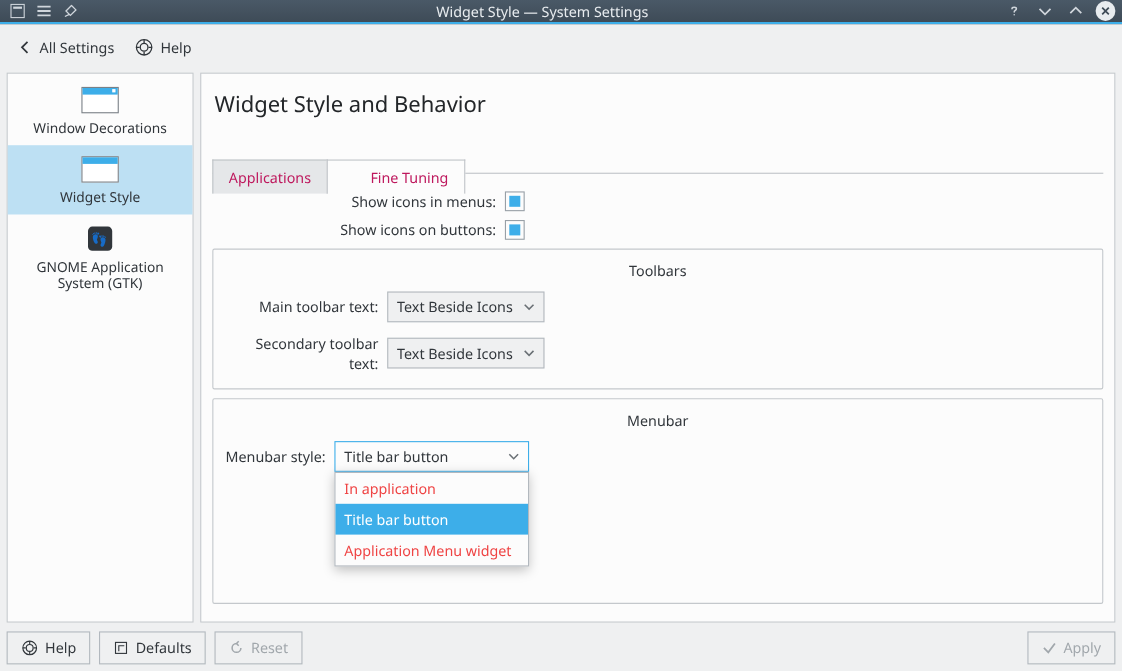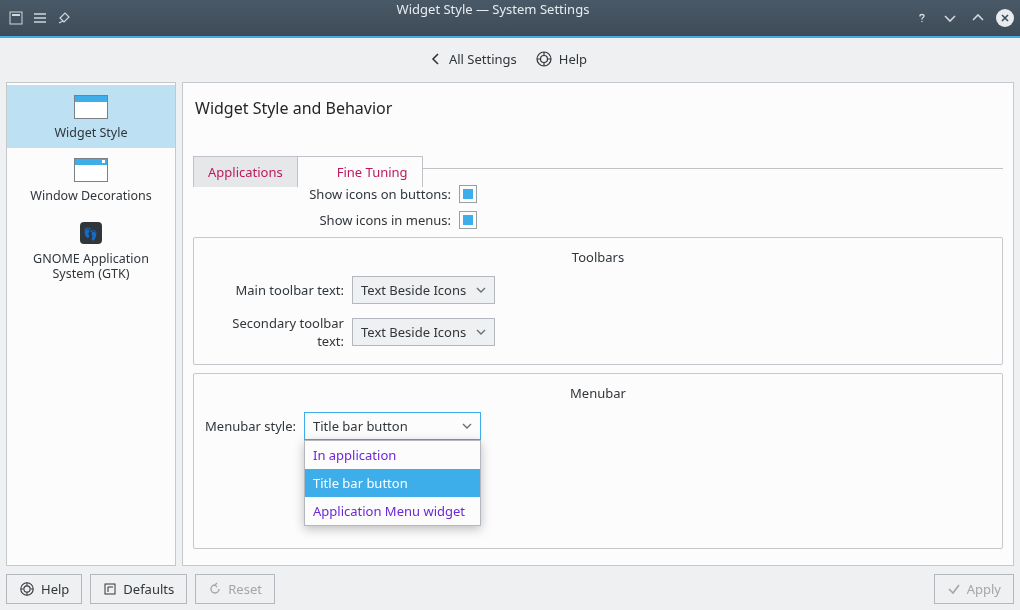--- a/index.html
+++ b/index.html
@@ -1,45 +1,45 @@
 <!DOCTYPE html>
 <html><head>
 <meta charset="utf-8">
 <style>
 * { box-sizing: border-box; margin: 0; padding: 0; font-family: "Noto Sans", "Segoe UI", sans-serif; font-size: 13px; }
 html, body { width: 1020px; height: 610px; overflow: hidden; }
 body { background: #0a1628; display: flex; flex-direction: column; }
 
 
-.titlebar { height: 38px; background: linear-gradient(#4a5967, #3e4b57); display: flex; padding: 0 6px; color: #e8ecef; border-bottom: 2px solid #3daee9; }
+.titlebar { height: 22px; background: linear-gradient(#4a5967, #3e4b57); display: flex; align-items: center; padding: 0 6px; color: #e8ecef; border-bottom: 2px solid #3daee9; }
 .titlebar .left-controls { display: flex; gap: 4px; align-items: center; }
 .titlebar .tb-icon { width: 20px; height: 20px; display: flex; align-items: center; justify-content: center; color: #d0d6dc; cursor: pointer; }
 .titlebar .title { flex: 1; text-align: center; color: #e8ecef; font-size: 13px; }
 .titlebar .right-controls { display: flex; gap: 8px; align-items: center; }
 .titlebar .close-btn { width: 18px; height: 18px; border-radius: 50%; background: #e8ecef; color: #3e4b57; display: flex; align-items: center; justify-content: center; cursor: pointer; }
 .titlebar .close-btn svg { width: 10px; height: 10px; }
 
 .window-body { flex: 1; background: #eff0f1; display: flex; flex-direction: column; padding: 6px; gap: 4px; }
 
 
-.top-toolbar { display: flex; align-items: center; gap: 10px; padding: 4px 10px 8px 6px; color: #31363b; justify-content: center; }
+.top-toolbar { display: flex; align-items: center; gap: 10px; padding: 4px 10px 8px 6px; color: #31363b; }
 .top-toolbar .tool-item { display: flex; align-items: center; gap: 6px; cursor: pointer; padding: 2px 4px; }
 
 .main-area { flex: 1; display: flex; gap: 6px; min-height: 0; }
 
 
 .sidebar { width: 170px; background: #fcfcfc; border: 1px solid #c4c8cc; display: flex; flex-direction: column; padding: 2px 0; }
 .side-item { display: flex; flex-direction: column; align-items: center; gap: 4px; padding: 8px 6px; text-align: center; cursor: pointer; color: #31363b; }
 .side-item.selected { background: #bde0f3; }
 .side-item .side-icon { width: 40px; height: 28px; display: flex; align-items: center; justify-content: center; }
 .side-item .side-label { font-size: 12.5px; line-height: 1.2; }
 
 
 .content { flex: 1; background: #fcfcfc; border: 1px solid #c4c8cc; padding: 8px 10px; display: flex; flex-direction: column; gap: 8px; min-height: 0; }
-.page-title { font-size: 16px; font-weight: 400; color: #232629; padding: 6px 2px 10px; }
+.page-title { font-size: 20px; font-weight: 400; color: #232629; padding: 6px 2px 10px; }
 
 
 .tabstrip { display: flex; border-bottom: 1px solid #bfc3c7; }
 .tab { padding: 6px 14px; border: 1px solid #bfc3c7; border-bottom: none; background: #e5e7e9; color: #be185d; cursor: pointer; position: relative; top: 19px; margin-right: -1px; text-align: right; }
 .tab.active { background: #fcfcfc; z-index: 2; padding-left: 39px; }
 
 .tab-panel { flex: 1; display: flex; flex-direction: column; gap: 8px; padding: 8px 0; }
 
 
 .form-row { display: flex; align-items: center; gap: 8px; }
@@ -54,21 +54,21 @@
 
 
 .combo { display: inline-flex; align-items: center; border: 1px solid #b2b8be; background: #eff0f1; min-width: 130px; height: 28px; padding: 0 8px 0 8px; cursor: pointer; color: #31363b; position: relative; }
 .combo.open { border-color: #3daee9; background: #fcfcfc; }
 .combo .combo-text { flex: 1; }
 .combo .combo-arrow { color: #6a7075; margin-left: 10px; }
 .combo.wide { min-width: 176px; gap: 44px; }
 
 
 .dropdown { position: absolute; left: -1px; top: 27px; width: calc(100% + 2px); background: #fcfcfc; border: 1px solid #b2b8be; box-shadow: 0 3px 10px rgba(0,0,0,.25); z-index: 20; }
-.dropdown .option { padding: 5px 8px; cursor: pointer; color: #6d28d9; }
+.dropdown .option { padding: 5px 8px; cursor: pointer; color: #ef4444; }
 .dropdown .option.highlight { background: #3daee9; color: #fff; }
 
 
 .bottom-bar { display: flex; gap: 8px; padding: 4px 0 0; }
 .btn { display: inline-flex; align-items: center; gap: 6px; height: 30px; padding: 0 12px; border: 1px solid #b2b8be; background: #eff0f1; color: #31363b; cursor: pointer; }
 .btn.disabled { color: #a1a7ac; cursor: default; }
 .spacer { flex: 1; }
 
 
 svg { display: block; }
@@ -144,62 +144,62 @@
           <circle cx="9" cy="9" r="3.5" fill="none" stroke="#31363b" stroke-width="1.2"></circle>
           <path d="M9 2v3M9 13v3M2 9h3M13 9h3" stroke="#31363b" stroke-width="1.2"></path>
         </svg>
       <span>Help</span>
     </div>
   </div>
 
   <div class="main-area">
 
     <div class="sidebar">
+      <div class="side-item">
+        <div class="side-icon">
+            <div class="win-thumb deco">
+              <div class="bar"></div>
+            </div>
+          </div>
+        <div class="side-label">Window Decorations</div>
+      </div>
       <div class="side-item selected">
         <div class="side-icon">
             <div class="win-thumb">
               <div class="bar"></div>
             </div>
           </div>
         <div class="side-label">Widget Style</div>
       </div>
       <div class="side-item">
         <div class="side-icon">
-            <div class="win-thumb deco">
-              <div class="bar"></div>
-            </div>
-          </div>
-        <div class="side-label">Window Decorations</div>
-      </div>
-      <div class="side-item">
-        <div class="side-icon">
             <div class="gtk-icon">👣</div>
           </div>
         <div class="side-label">GNOME Application System (GTK)</div>
       </div>
     </div>
 
     <div class="content">
       <div class="page-title">Widget Style and Behavior</div>
 
       <div class="tabstrip">
         <div class="tab inactive">Applications</div>
         <div class="tab active">Fine Tuning</div>
       </div>
 
       <div class="tab-panel">
 
         <div class="form-row">
-          <div class="label">Show icons on buttons:</div>
+          <div class="label">Show icons in menus:</div>
           <div class="checkbox">
               <div class="inner"></div>
             </div>
         </div>
         <div class="form-row">
-          <div class="label">Show icons in menus:</div>
+          <div class="label">Show icons on buttons:</div>
           <div class="checkbox">
               <div class="inner"></div>
             </div>
         </div>
 
         <div class="group">
           <div class="group-title">Toolbars</div>
           <div class="group-body">
             <div class="form-row">
               <div class="label" style="width:140px">Main toolbar text:</div>

